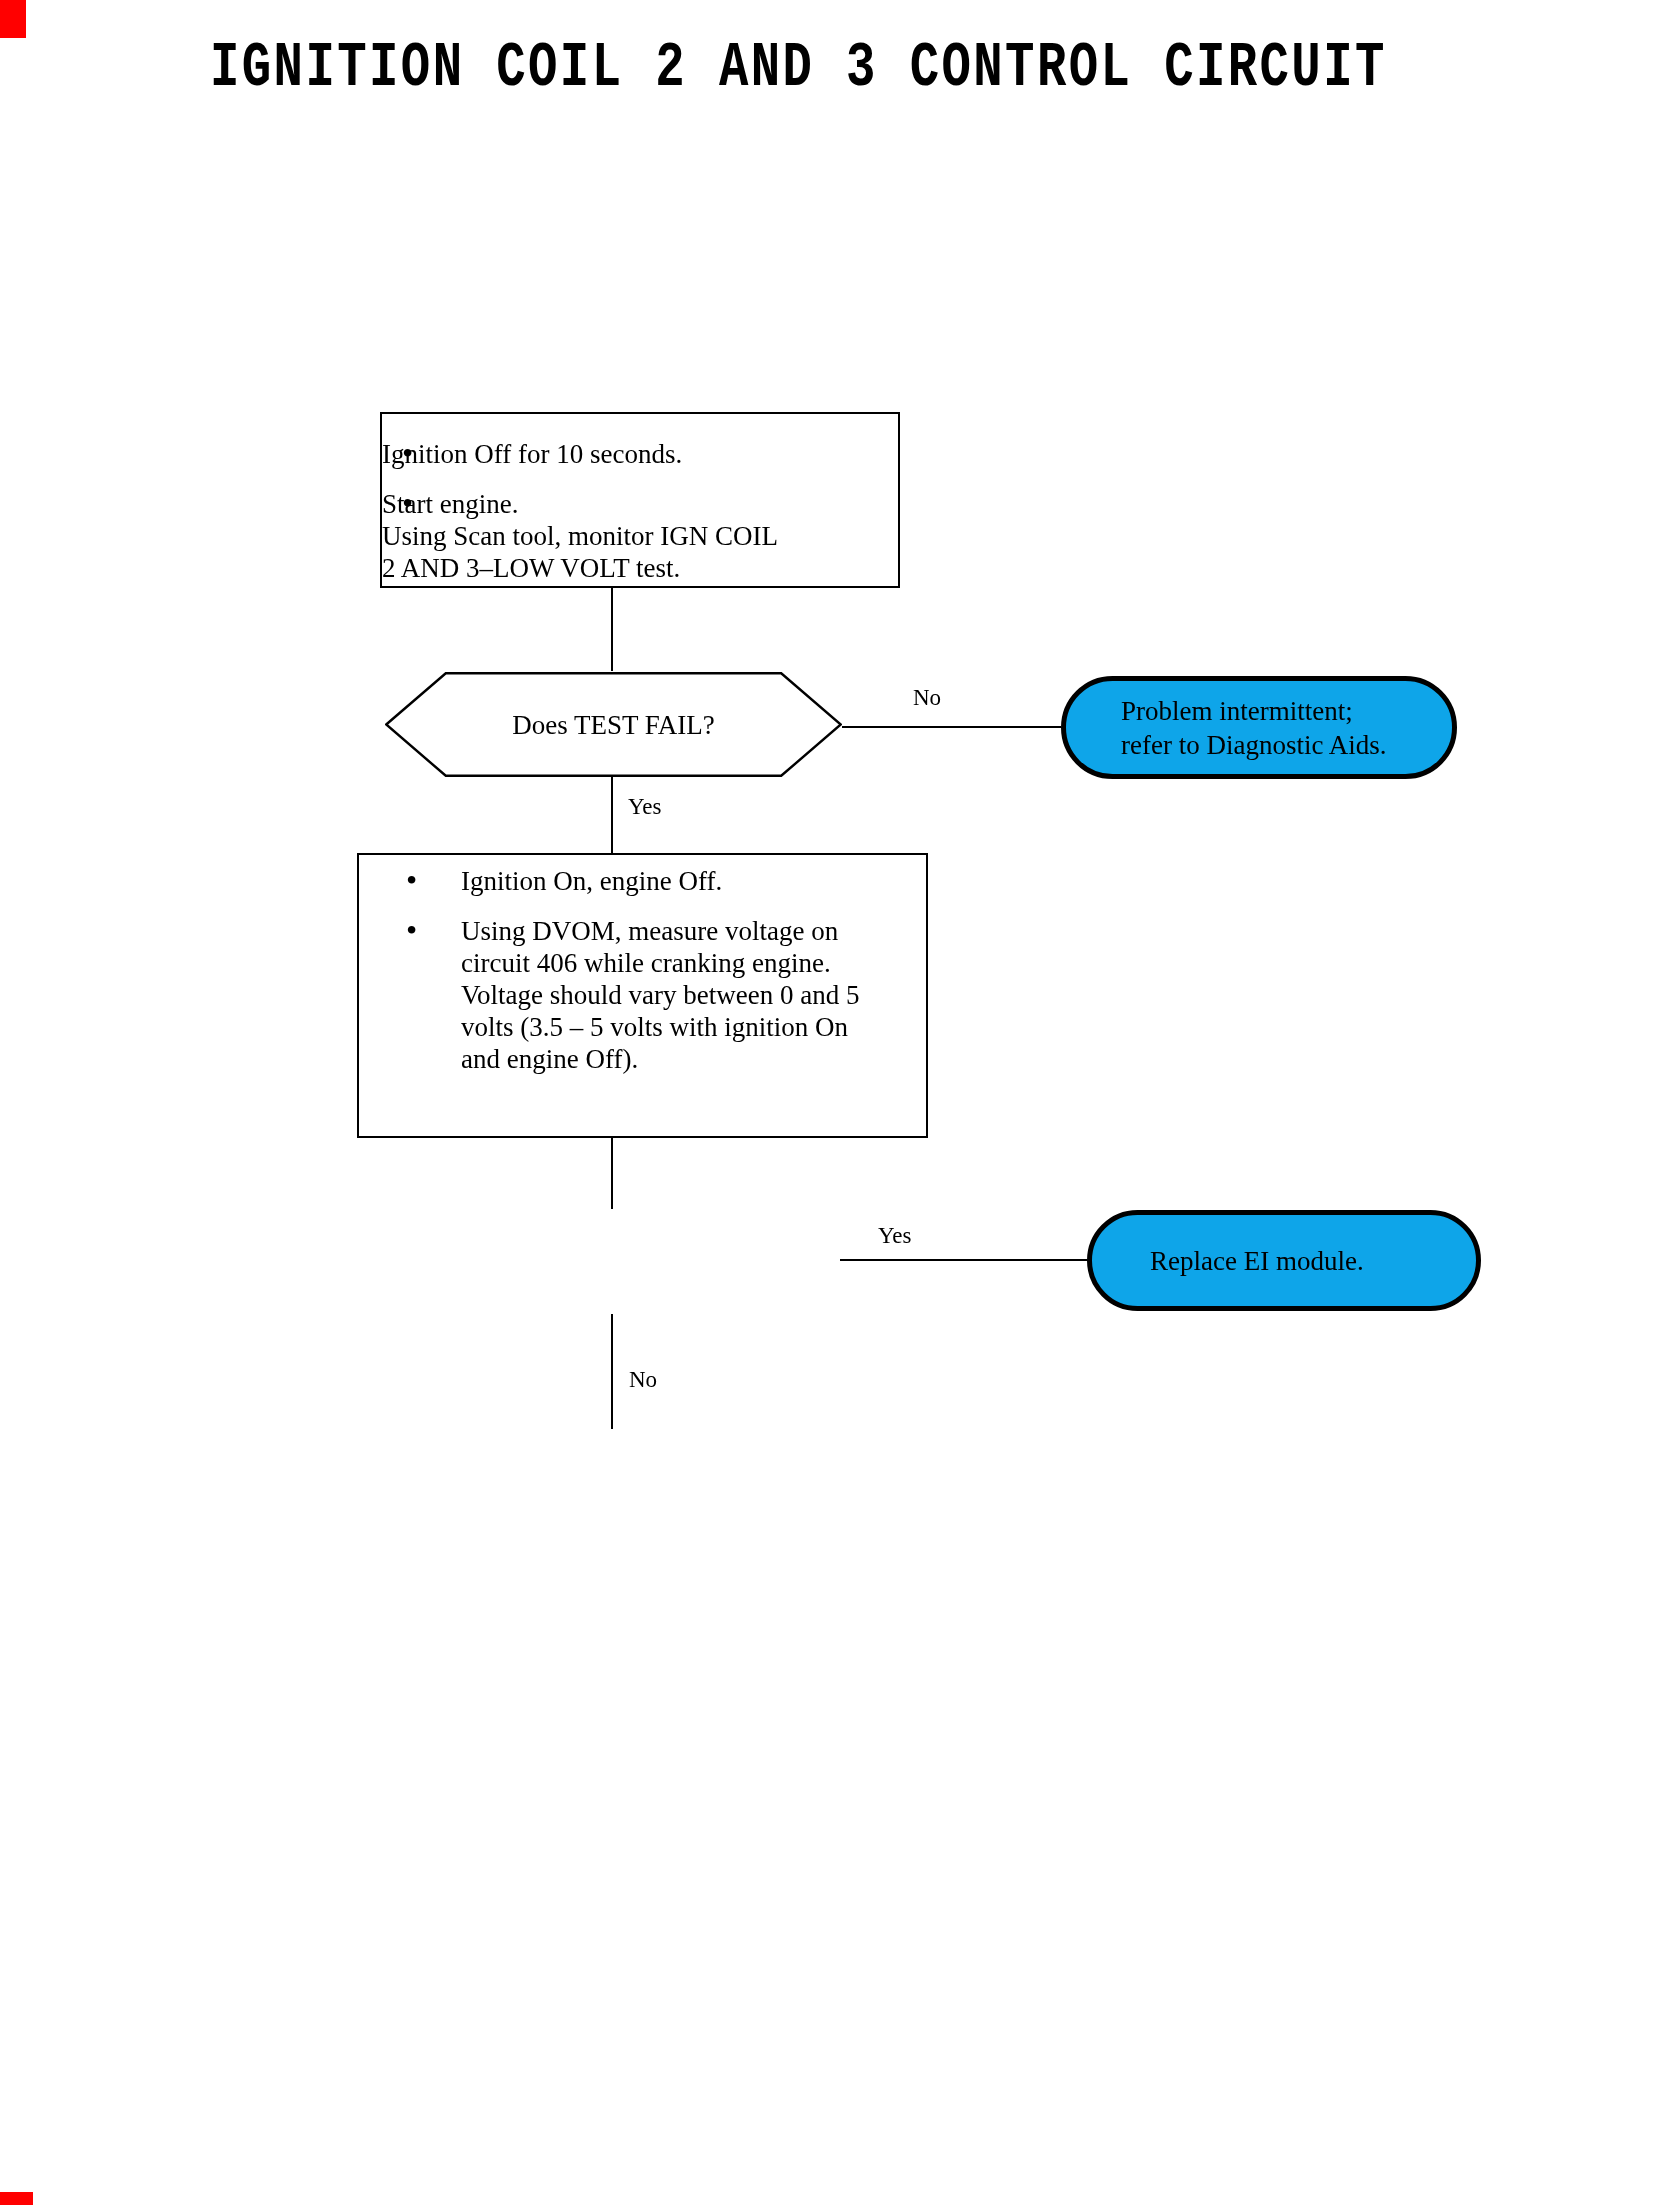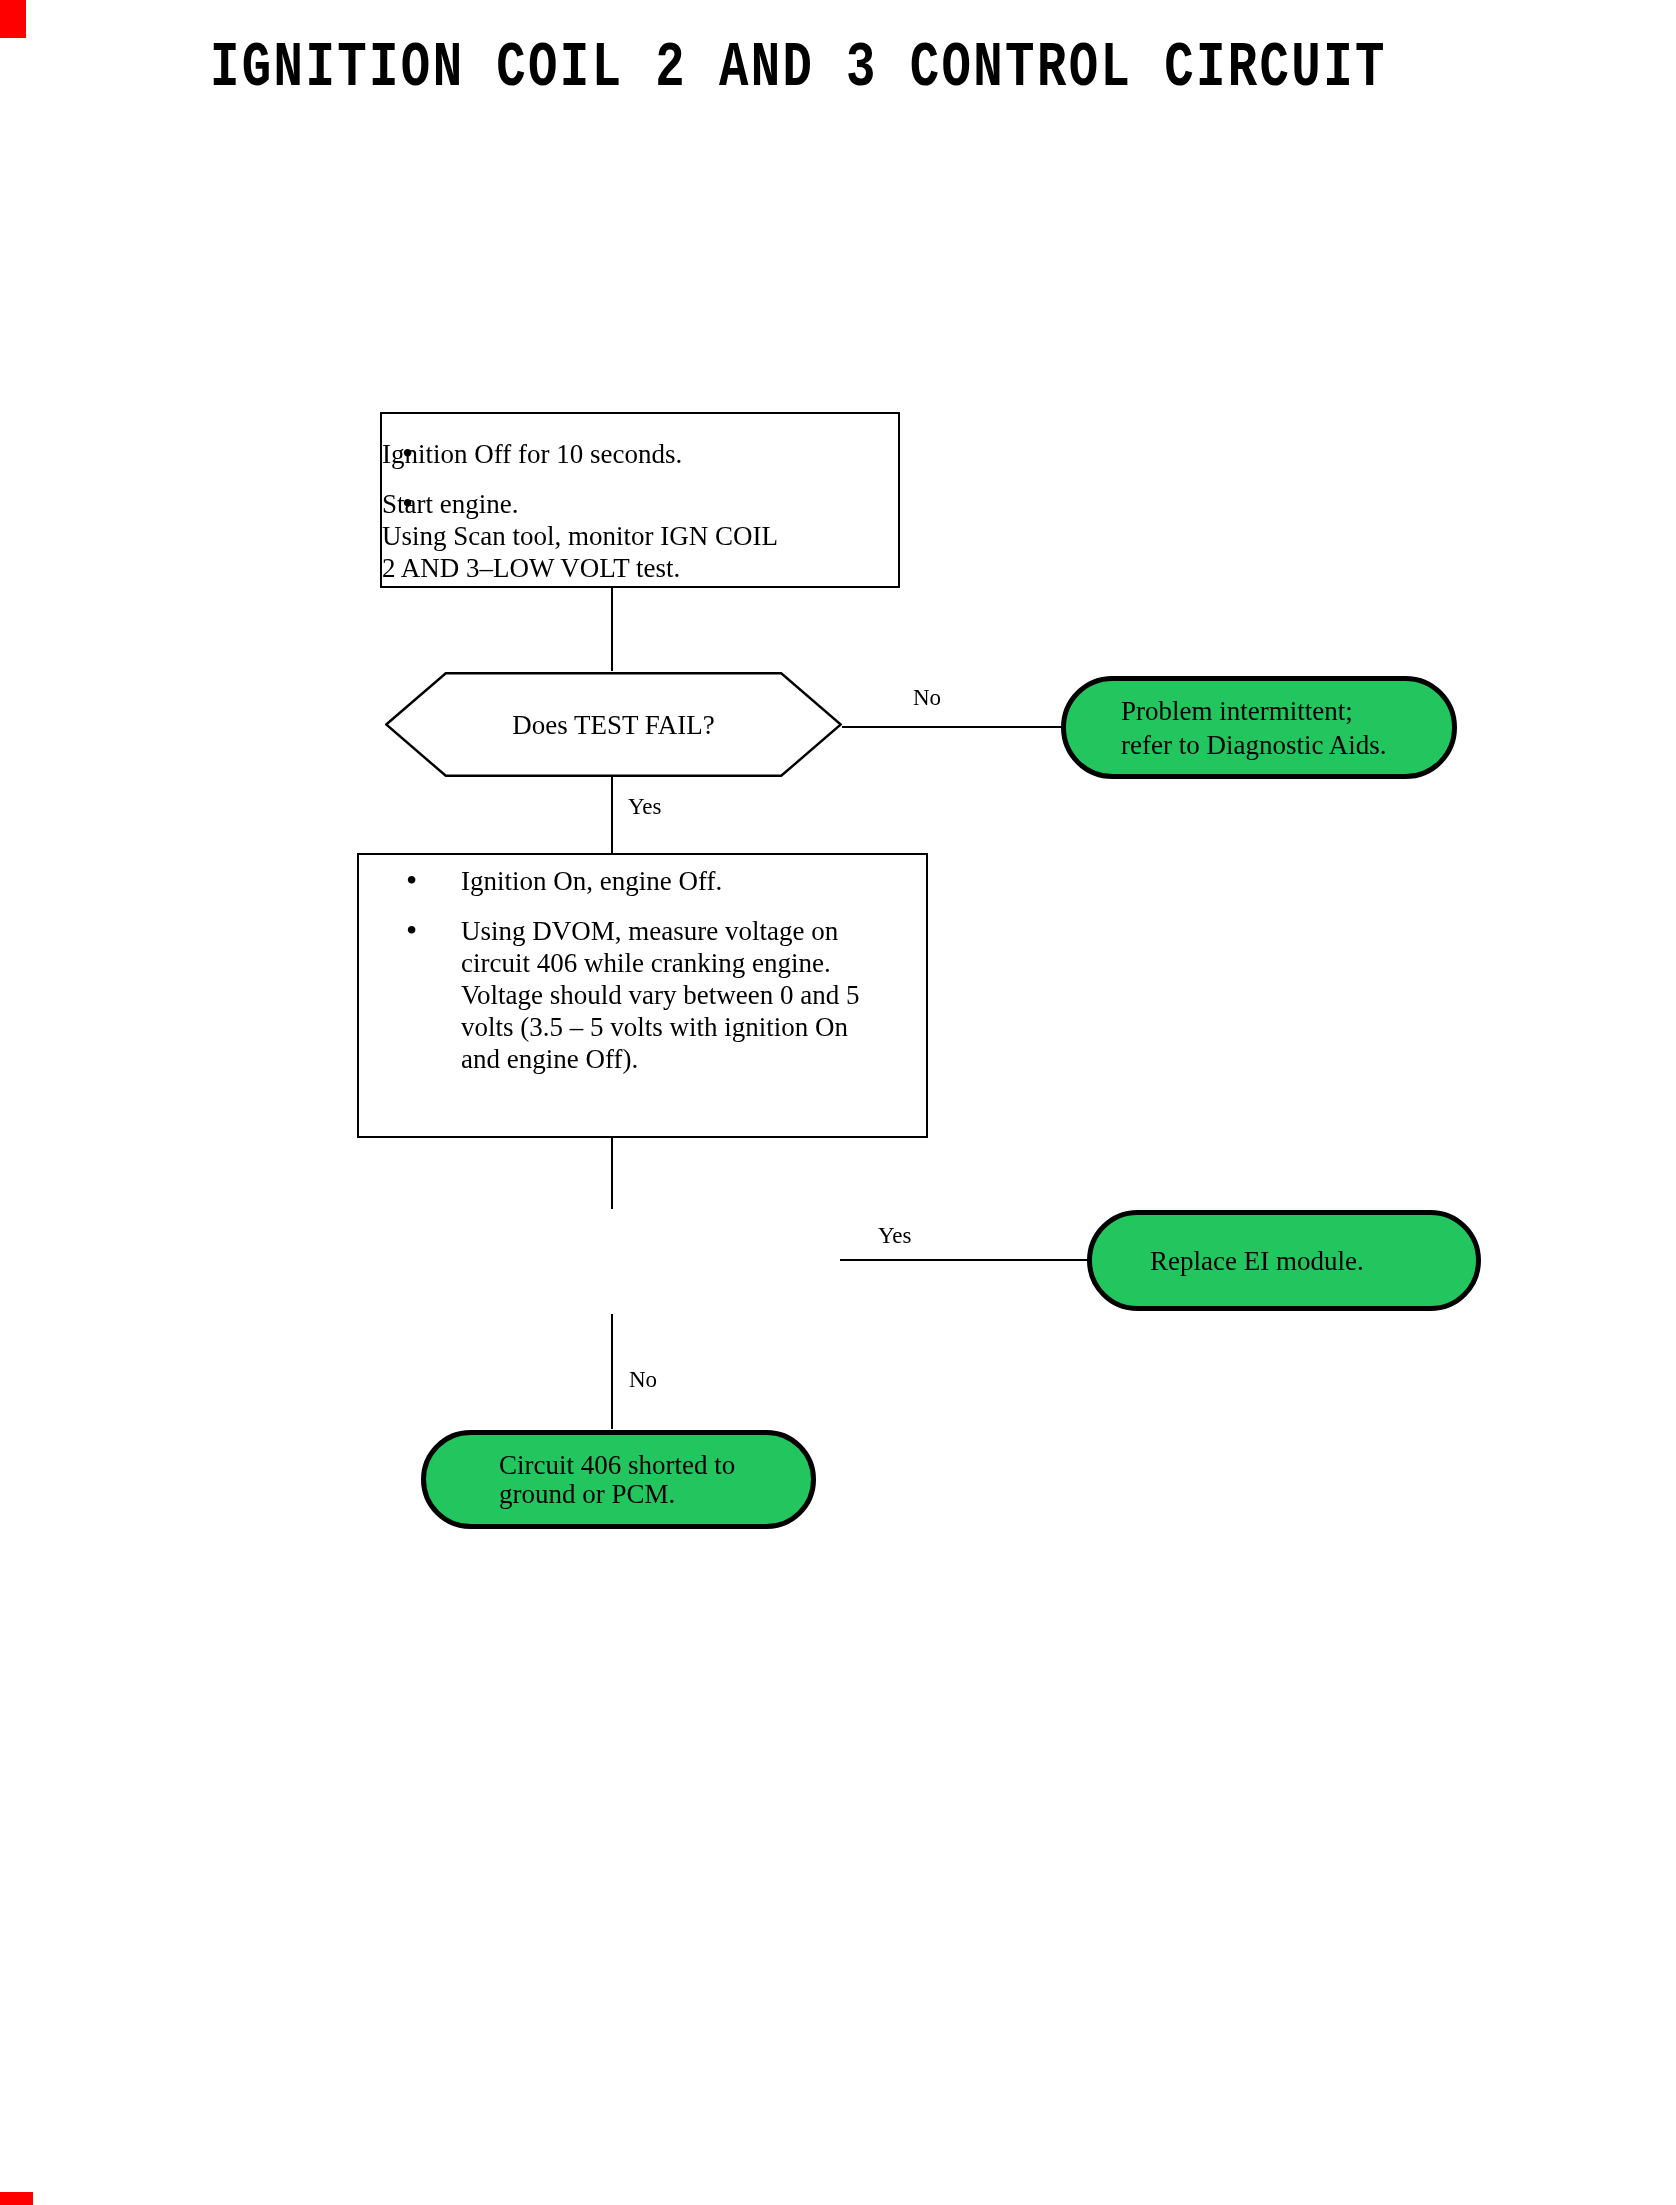--- a/index.html
+++ b/index.html
@@ -66,21 +66,21 @@
   }
   .hex svg{position:absolute;left:0;top:0;width:100%;height:100%;}
   .hex .hex-label{position:relative;white-space:pre-line;}
   .hex1{left:385px;top:672px;width:457px;height:105px;justify-content:center;}
   .hex2{left:388px;top:1210px;width:452px;height:105px;justify-content:flex-start;padding-left:47px;}
 
   .stadium{
     position:absolute;
     border:5.5px solid #000;
     border-radius:607px;
-    background:#22c55e;
+    background:#0ea5e9;
     box-sizing:border-box;
     display:flex;
     align-items:center;
     font-size:27px;
     line-height:34px;
   }
   .stadium .txt{white-space:pre-line;}
   .stadium1{left:1061px;top:676px;width:396px;height:103px;padding-left:55px;}
   .stadium2{left:1087px;top:1210px;width:394px;height:101px;padding-left:58px;}
   .stadium3{left:421px;top:1430px;width:395px;height:99px;padding-left:73px;line-height:29px;}
@@ -155,19 +155,15 @@
   <div class="line h" style="left:840px;top:1259px;width:247px;"></div>
   <div class="edge-label" style="left:878px;top:1221px;">Yes</div>
 
   <div class="stadium stadium2">
     <div class="txt">Replace EI module.</div>
   </div>
 
   <div class="line v" style="left:611px;top:1314px;height:115px;"></div>
   <div class="edge-label" style="left:629px;top:1365px;">No</div>
 
-  <div class="stadium stadium3">
-    <div class="txt">Circuit 406 shorted to
-ground or PCM.</div>
-  </div>
 
 </div>
 
 
 </body></html>

